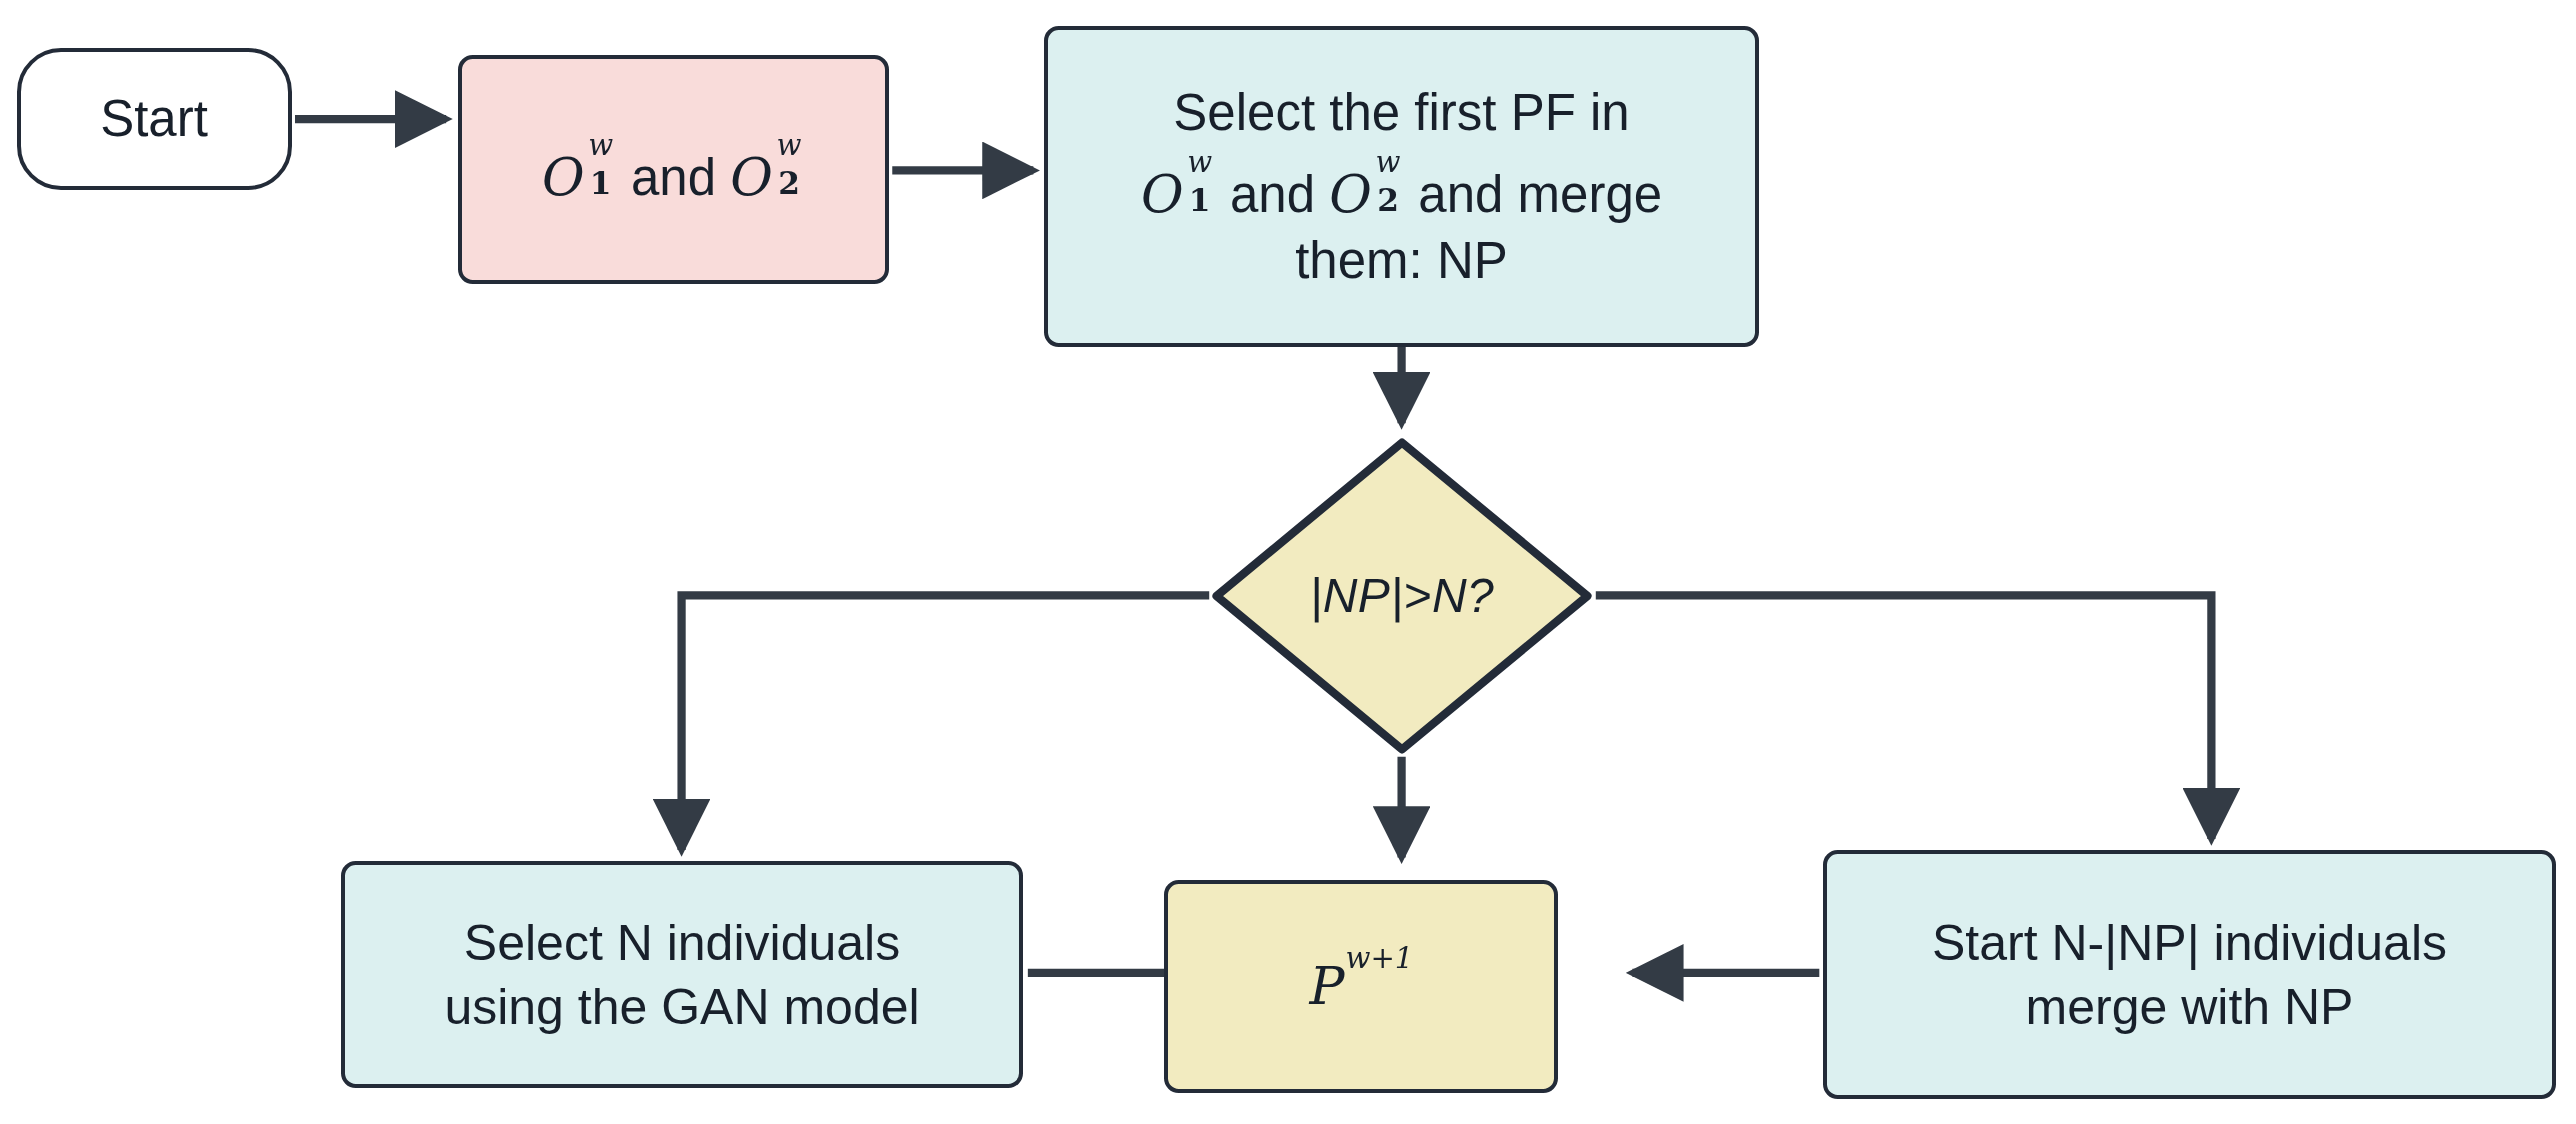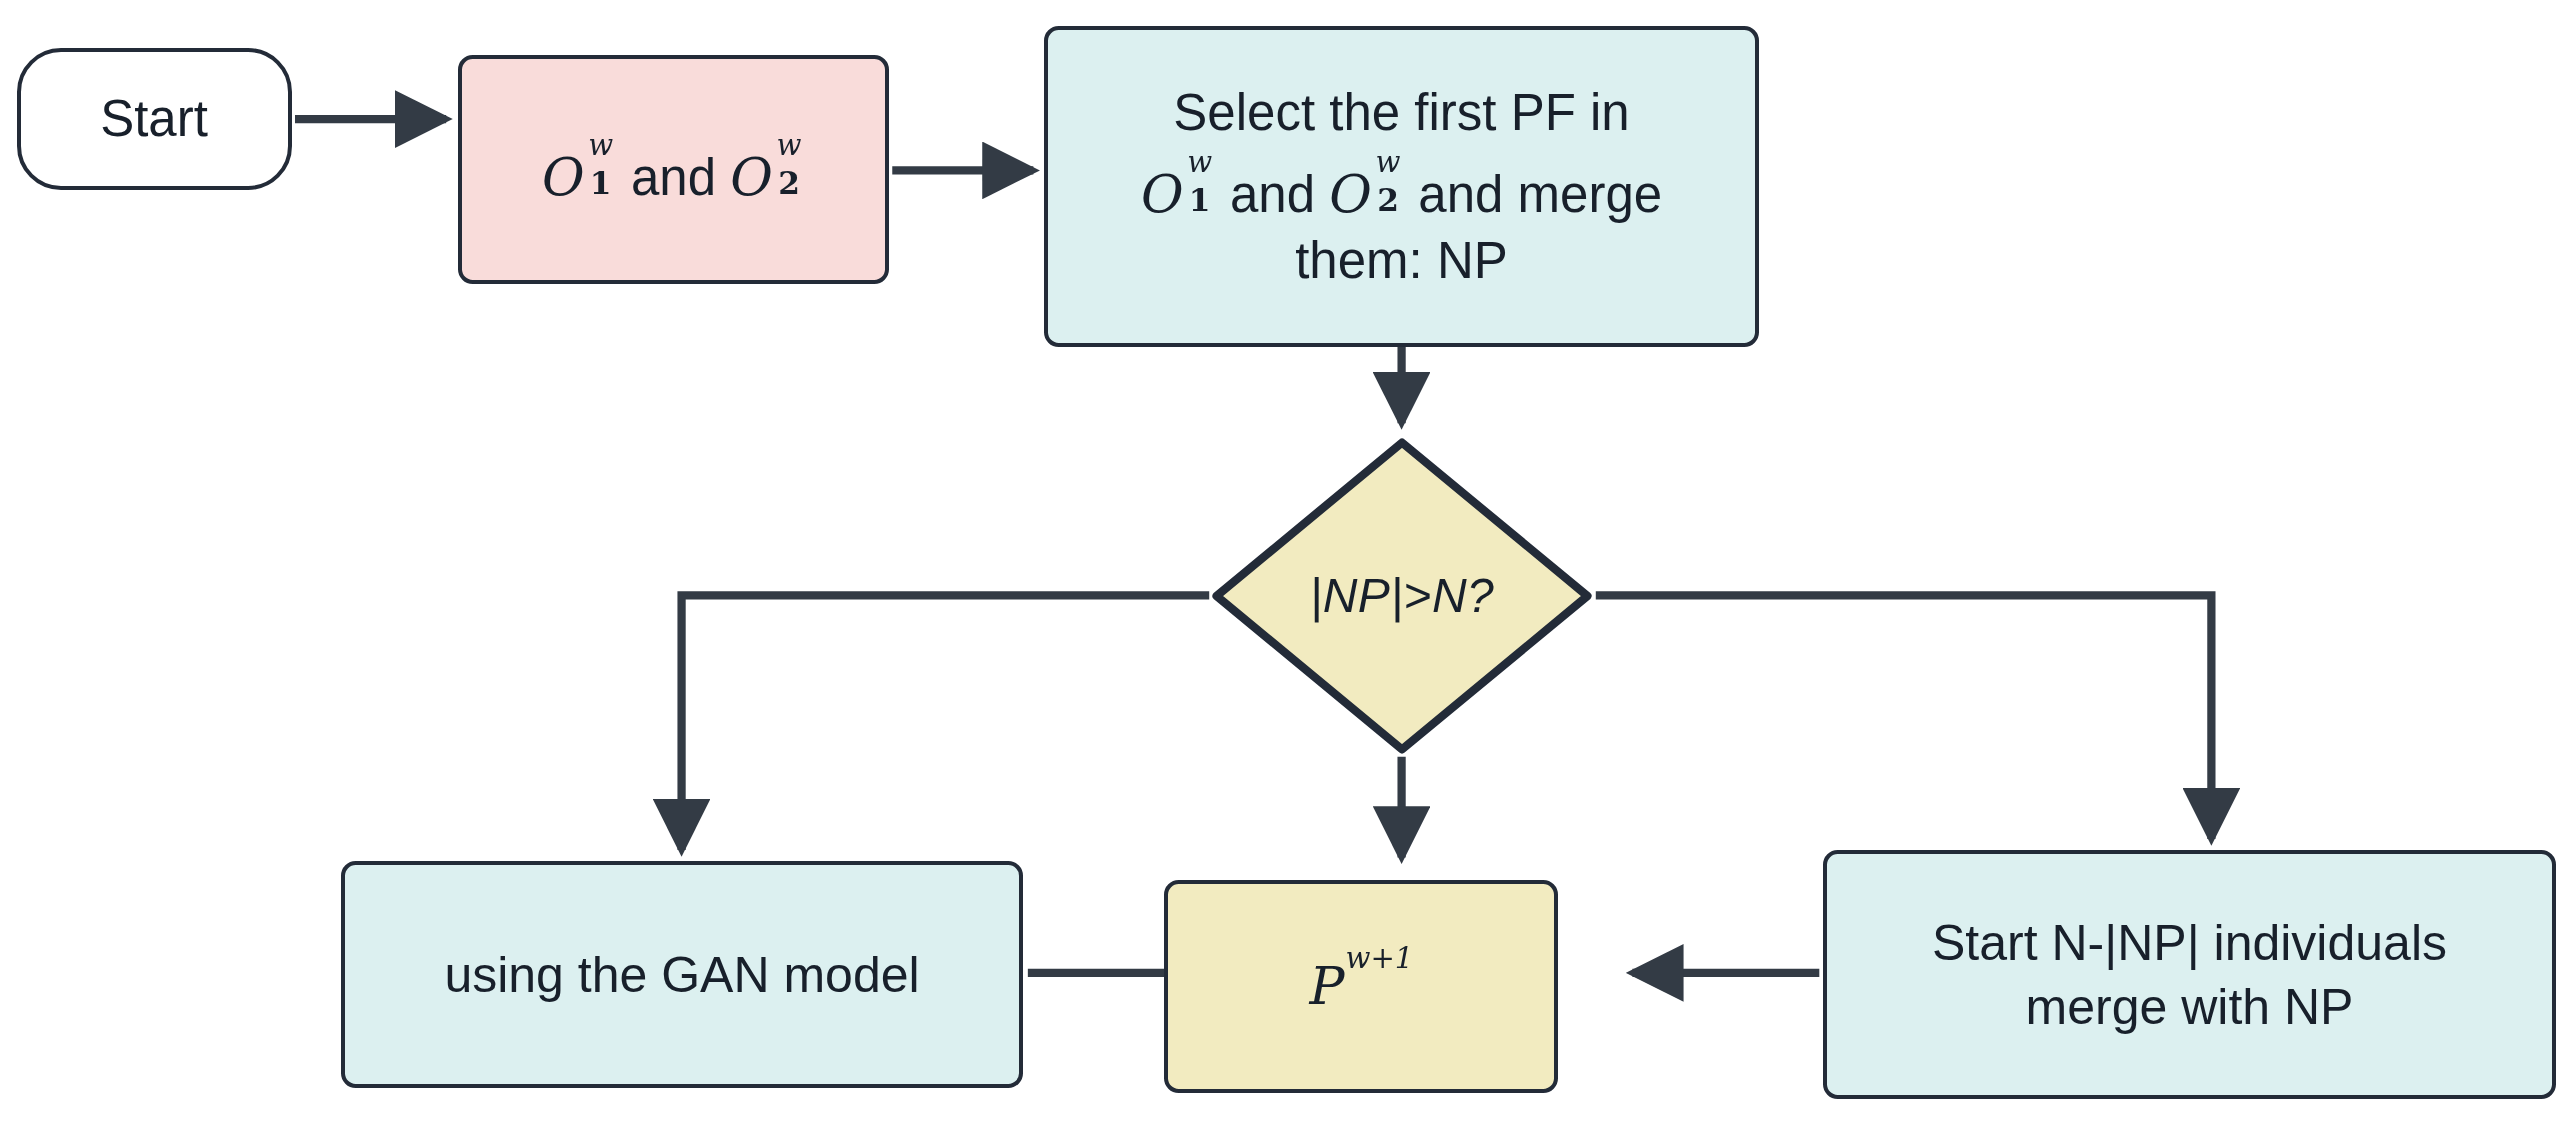--- a/index.html
+++ b/index.html
@@ -243,20 +243,21 @@
 
   <div class="node" id="node-decision">
     <svg class="diamond-shape" viewBox="0 0 415 345" preserveAspectRatio="none" xmlns="http://www.w3.org/2000/svg">
       <polygon points="207.5,5 410,172.5 207.5,340 5,172.5" fill="#F2EBC0" stroke="#232b38" stroke-width="9" stroke-linejoin="round"></polygon>
     </svg>
     <div class="diamond-label">|NP|&gt;N?</div>
   </div>
 
   <div class="node" id="node-select-n">
     <div class="inner">
+      <div>Select N individuals</div>
       <div>using the GAN model</div>
     </div>
   </div>
 
   <div class="node" id="node-pop">
     <div class="inner">
       <span class="mathvar nowrap"><span>P</span><sup>w+1</sup></span>
     </div>
   </div>
 

